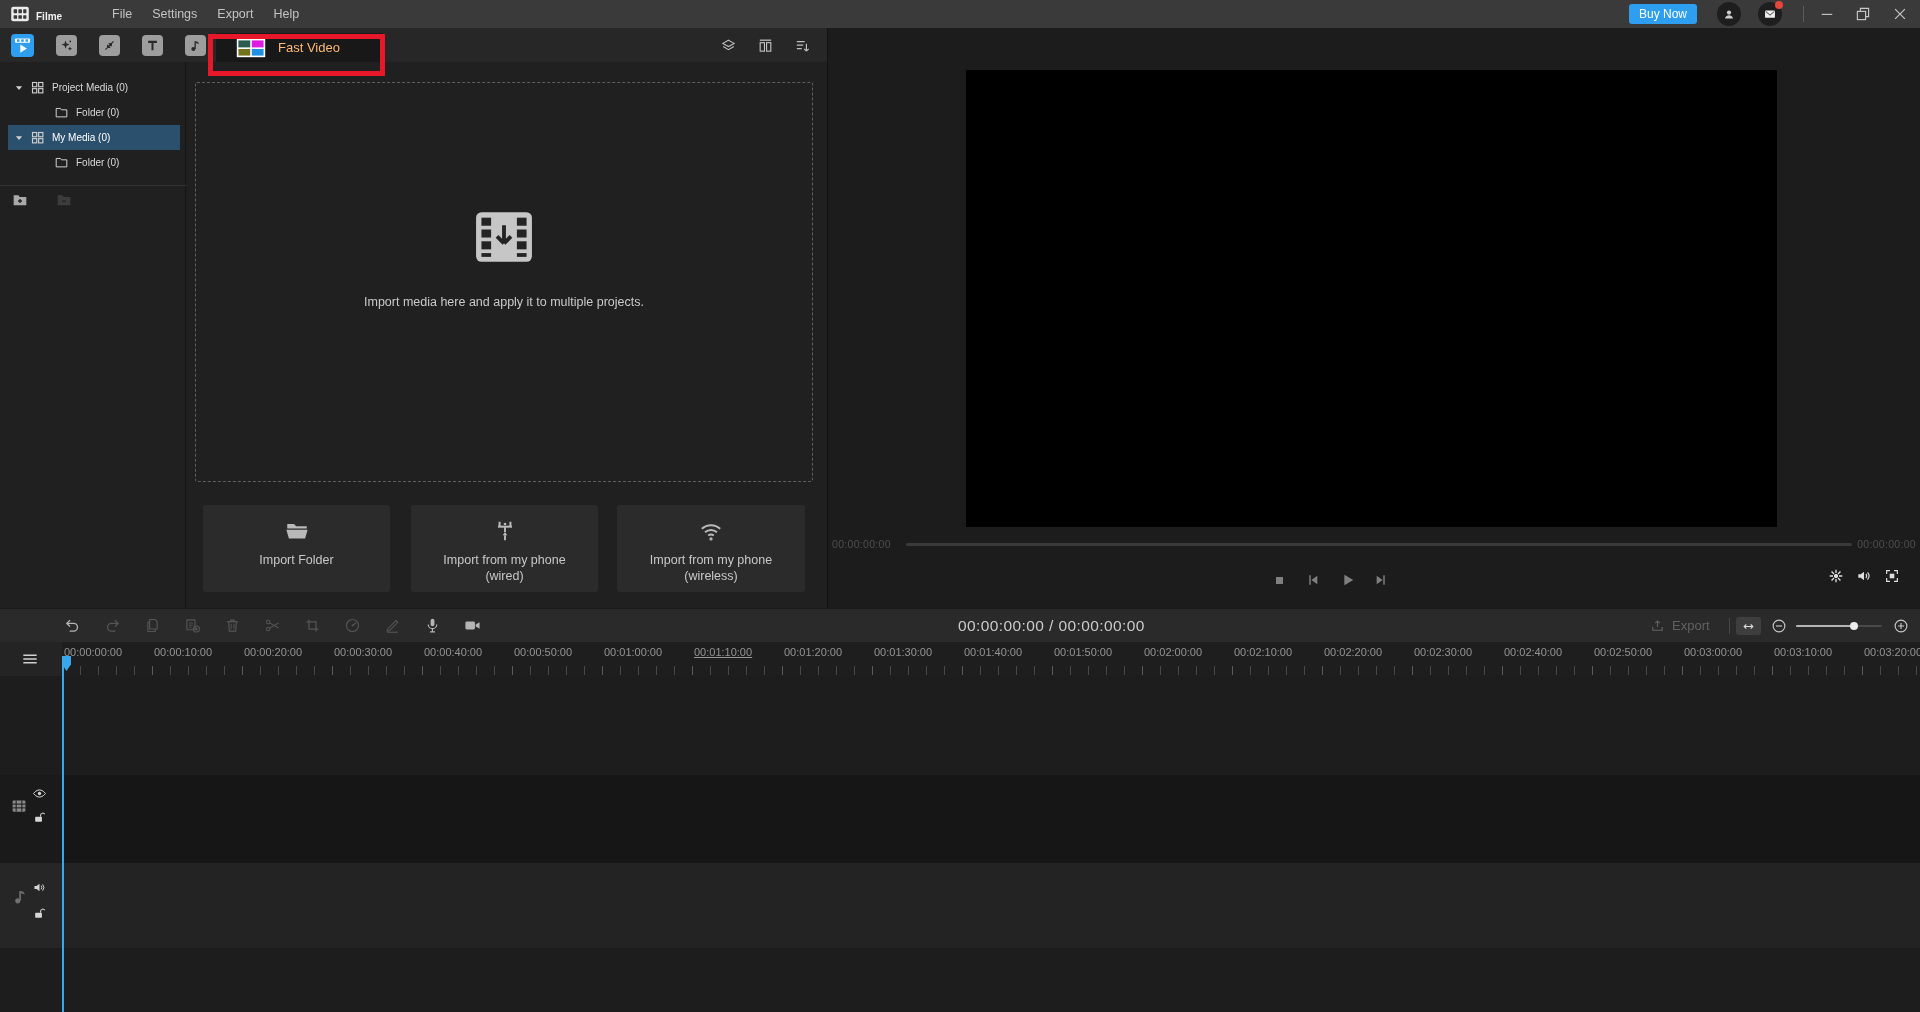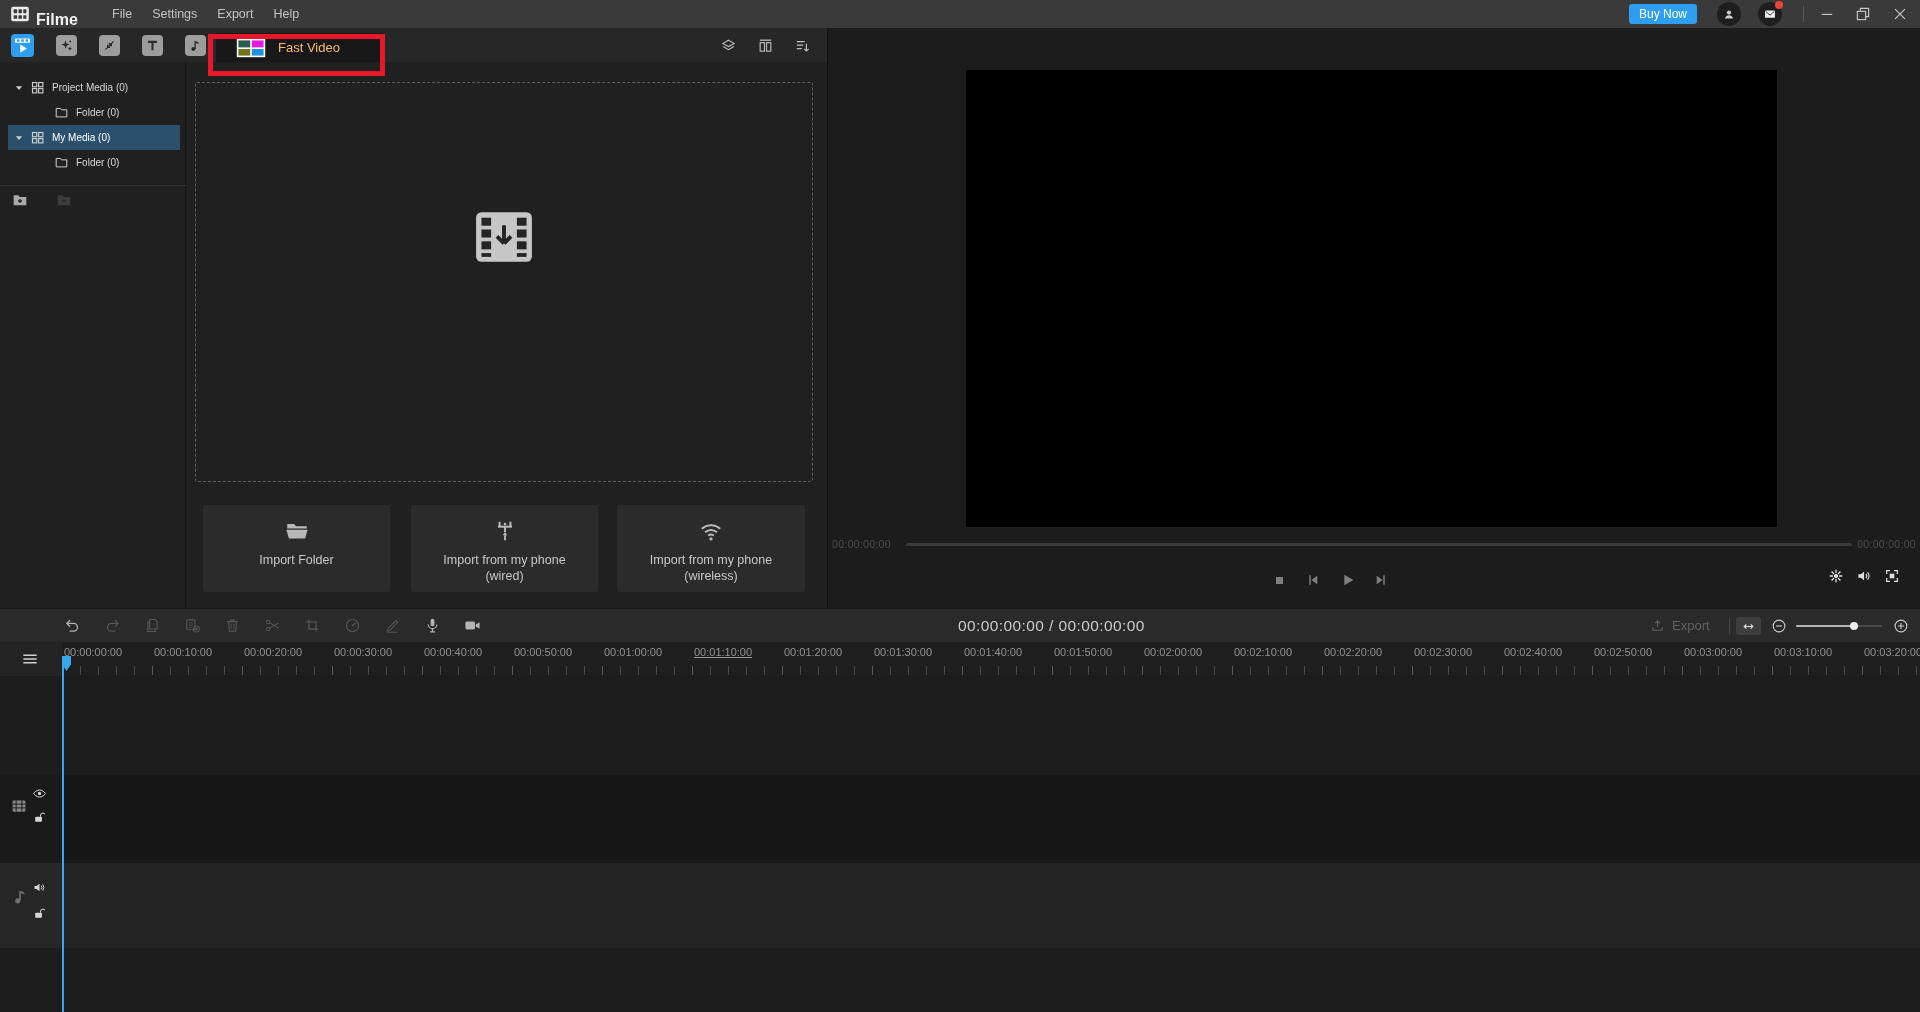--- a/index.html
+++ b/index.html
@@ -4,21 +4,21 @@
 <style>
   html,body{margin:0;padding:0;background:#0d0d0d;}
   #app{position:relative;width:1920px;height:1012px;background:#1d1d1d;overflow:hidden;
        font-family:"Liberation Sans",sans-serif;color:#ccc;-webkit-font-smoothing:antialiased;}
   .icon{display:inline-block;flex:none;line-height:0;}
   .icon svg{display:block;width:100%;height:100%;}
 
   
   .titlebar{position:absolute;left:0;top:0;width:1920px;height:28px;background:#3a3a3a;}
   .logo-icon{position:absolute;left:10px;top:6px;width:20px;height:16px;color:#ececec;}
-  .app-name{position:absolute;left:36px;top:11px;font-size:16px;font-weight:bold;color:#f2f2f2;}
+  .app-name{position:absolute;left:36px;top:11px;font-size:10px;font-weight:bold;color:#f2f2f2;}
   .menubar{position:absolute;left:112px;top:0;height:28px;display:flex;align-items:center;gap:20px;}
   .menu-item{font-size:12.5px;color:#c3c3c3;cursor:default;}
   .buy-now{position:absolute;left:1629px;top:4px;width:68px;height:20px;border-radius:3px;
            background:var(--accent-blue,#2e9ff0);color:#fff;font-size:12px;display:flex;
            align-items:center;justify-content:center;}
   .tb-circle{position:absolute;top:2px;width:24px;height:24px;border-radius:50%;background:#1e1e1e;
              display:flex;align-items:center;justify-content:center;color:#cfcfcf;}
   .tb-user{left:1717px;}
   .tb-mail{left:1758px;color:#ededed;}
   .tb-circle .icon{width:14px;height:14px;}
@@ -353,20 +353,21 @@
               <rect x="6" y="28" width="9" height="7.5"></rect>
               <rect x="6" y="39" width="9" height="3.5"></rect>
               <rect x="39" y="6" width="9" height="7.5"></rect>
               <rect x="39" y="17" width="9" height="7.5"></rect>
               <rect x="39" y="28" width="9" height="7.5"></rect>
               <rect x="39" y="39" width="9" height="3.5"></rect>
             </g>
             <path d="M27 13v17m0 0l-6.5-6.5M27 30l6.5-6.5" fill="none" stroke="#242424" stroke-width="3.6"></path>
           </svg>
         </span>
+      <div class="drop-hint">Import media here and apply it to multiple projects.</div>
     </div>
     <div class="import-cards">
         <div class="import-card" style="left: 16px; width: 187px;">
           <span class="icon card-icon">
             <svg viewBox="0 0 24 24">
               <path d="M3 5.5h6.3l1.9 2.2H21v2H3z" fill="currentColor"></path>
               <path d="M2.2 10.8h19.6L19.5 19h-15z" fill="currentColor"></path>
             </svg>
           </span>
           <div class="card-label">Import Folder</div>

